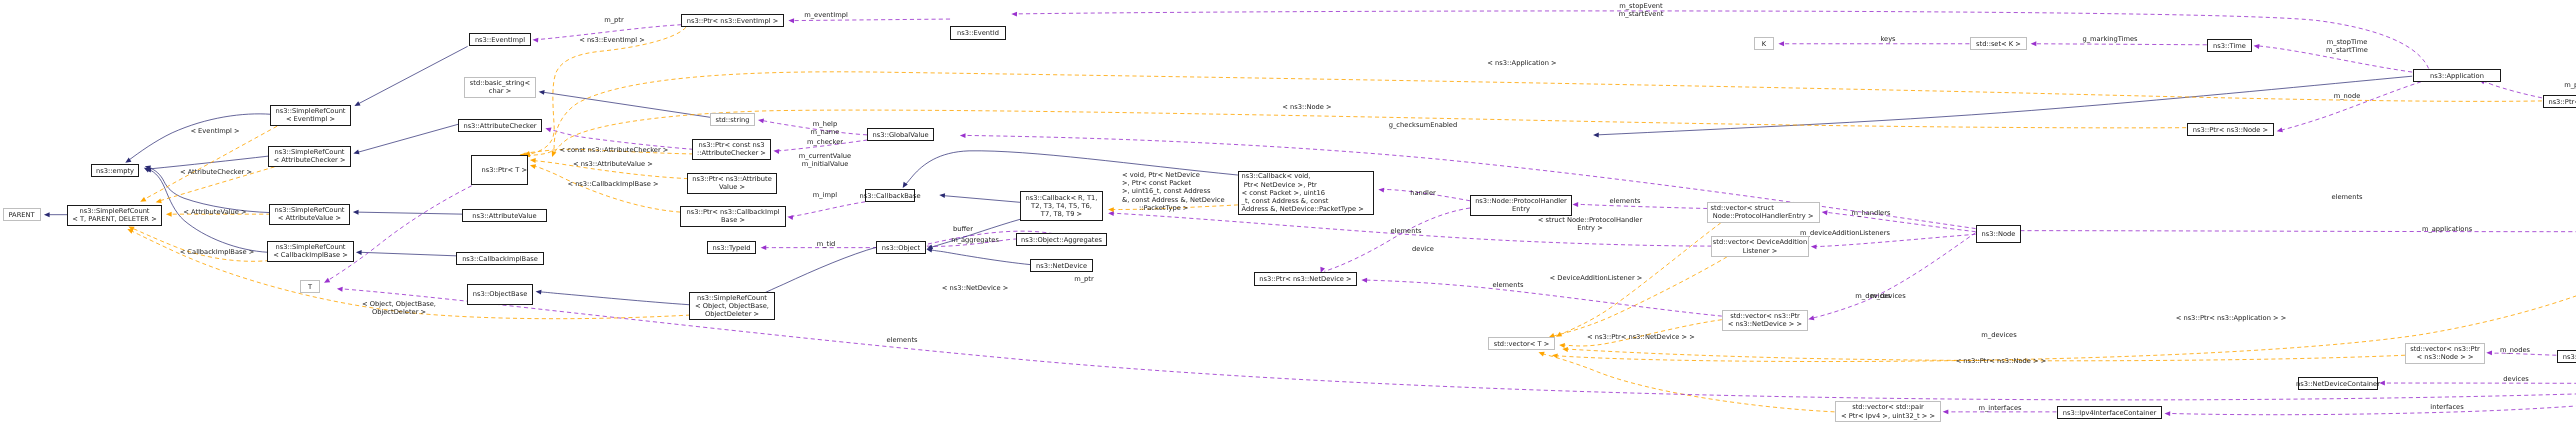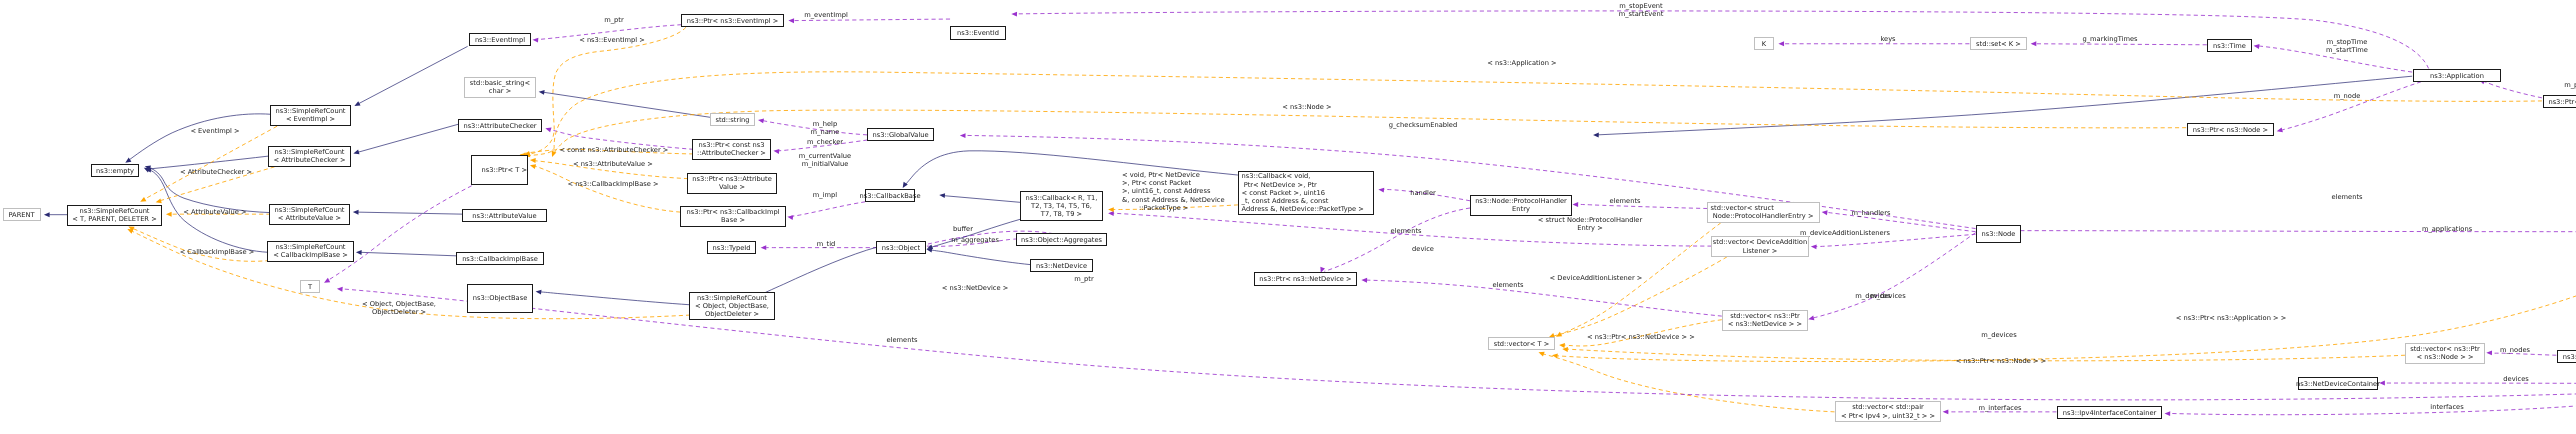--- a/index.html
+++ b/index.html
@@ -172,21 +172,21 @@
     <div class="node" style="left: 269px; top: 204px; width: 81px; height: 20.6px;"><span>ns3::SimpleRefCount</span><span>&lt; AttributeValue &gt;</span></div>
     <div class="node" style="left: 267px; top: 241px; width: 87px; height: 20.6px;"><span>ns3::SimpleRefCount</span><span>&lt; CallbackImplBase &gt;</span></div>
     <div class="node ext" style="left: 300px; top: 280px; width: 20px; height: 13.4px;"><span>T</span></div>
     <div class="node" style="left: 689px; top: 292px; width: 86px; height: 28px;"><span>ns3::SimpleRefCount</span><span>&lt; Object, ObjectBase,</span><span>ObjectDeleter &gt;</span></div>
     <div class="node" style="left: 469px; top: 33px; width: 62px; height: 13.4px;"><span>ns3::EventImpl</span></div>
     <div class="node ext" style="left: 464px; top: 77px; width: 72px; height: 20.6px;"><span>std::basic_string&lt;</span><span>char &gt;</span></div>
     <div class="node" style="left: 458px; top: 119px; width: 84px; height: 13.4px;"><span>ns3::AttributeChecker</span></div>
     <div class="node" style="left: 471px; top: 155px; width: 57px; height: 30px; align-items: flex-end;"><span>ns3::Ptr&lt; T &gt;</span></div>
     <div class="node" style="left: 462px; top: 209px; width: 85px; height: 13.4px;"><span>ns3::AttributeValue</span></div>
     <div class="node" style="left: 456px; top: 252px; width: 88px; height: 13.4px;"><span>ns3::CallbackImplBase</span></div>
-    <div class="node" style="left: 467px; top: 284px; width: 66px; height: 29px;"><span>ns3::ObjectBase</span></div>
+    <div class="node" style="left: 467px; top: 284px; width: 66px; height: 21px;"><span>ns3::ObjectBase</span></div>
     <div class="node" style="left: 681px; top: 14px; width: 103px; height: 13.4px;"><span>ns3::Ptr&lt; ns3::EventImpl &gt;</span></div>
     <div class="node ext" style="left: 710px; top: 113px; width: 45px; height: 13.4px;"><span>std::string</span></div>
     <div class="node" style="left: 692px; top: 139px; width: 79px; height: 20.6px;"><span>ns3::Ptr&lt; const ns3</span><span>::AttributeChecker &gt;</span></div>
     <div class="node" style="left: 687px; top: 173px; width: 90px; height: 20.6px;"><span>ns3::Ptr&lt; ns3::Attribute</span><span>Value &gt;</span></div>
     <div class="node" style="left: 680px; top: 206px; width: 106px; height: 20.6px;"><span>ns3::Ptr&lt; ns3::CallbackImpl</span><span>Base &gt;</span></div>
     <div class="node" style="left: 707px; top: 241px; width: 49px; height: 13.4px;"><span>ns3::TypeId</span></div>
     <div class="node" style="left: 950px; top: 12.4px; width: 56px; height: 13.4px; margin-top: 14px;"><span>ns3::EventId</span></div>
     <div class="node" style="left: 867px; top: 128px; width: 67px; height: 13.4px;"><span>ns3::GlobalValue</span></div>
     <div class="node" style="left: 865px; top: 189px; width: 50px; height: 13.4px;"><span>ns3::CallbackBase</span></div>
     <div class="node" style="left: 876px; top: 241px; width: 50px; height: 13.4px;"><span>ns3::Object</span></div>

